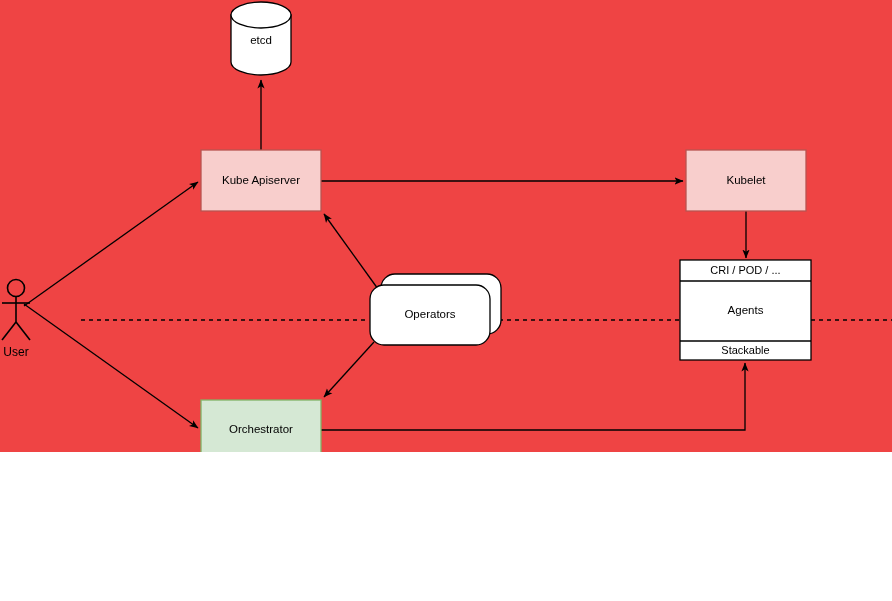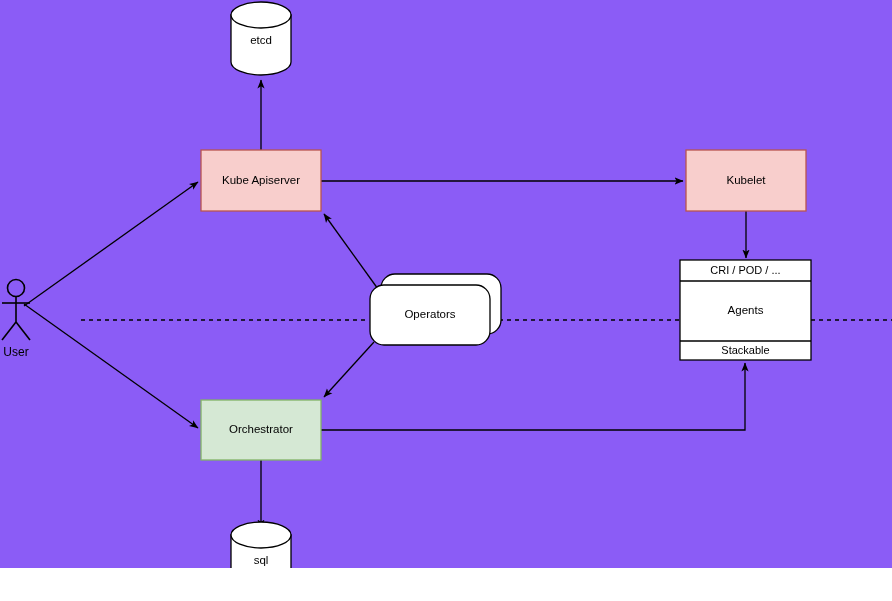--- a/index.html
+++ b/index.html
@@ -6,22 +6,22 @@
     margin: 0;
     padding: 0;
     background: #ffffff;
   }
   body {
     font-family: "Liberation Sans", sans-serif;
   }
   #canvas {
     position: relative;
     width: 892px;
-    height: 568px;
-    background: #8b5cf6;
+    height: 452px;
+    background: #ef4444;
     overflow: hidden;
   }
   #diagram-svg {
     position: absolute;
     left: 0;
     top: 0;
     width: 892px;
     height: 601px;
   }
   .node-label {

